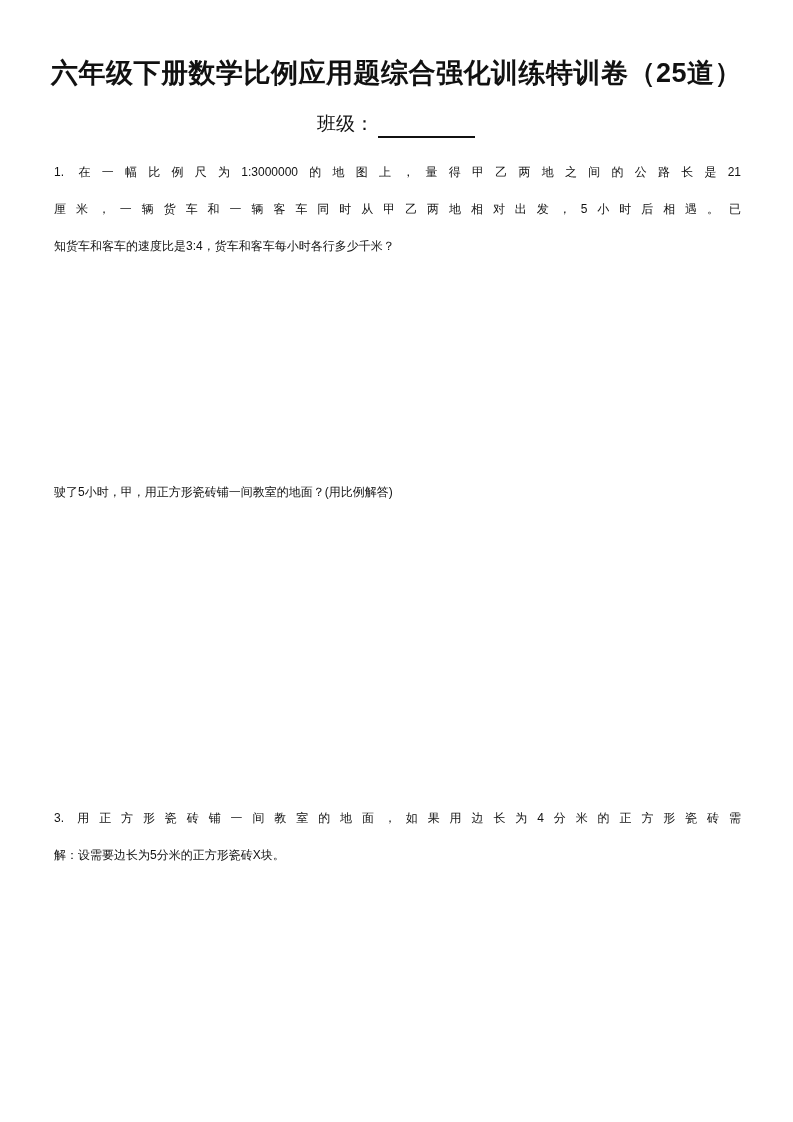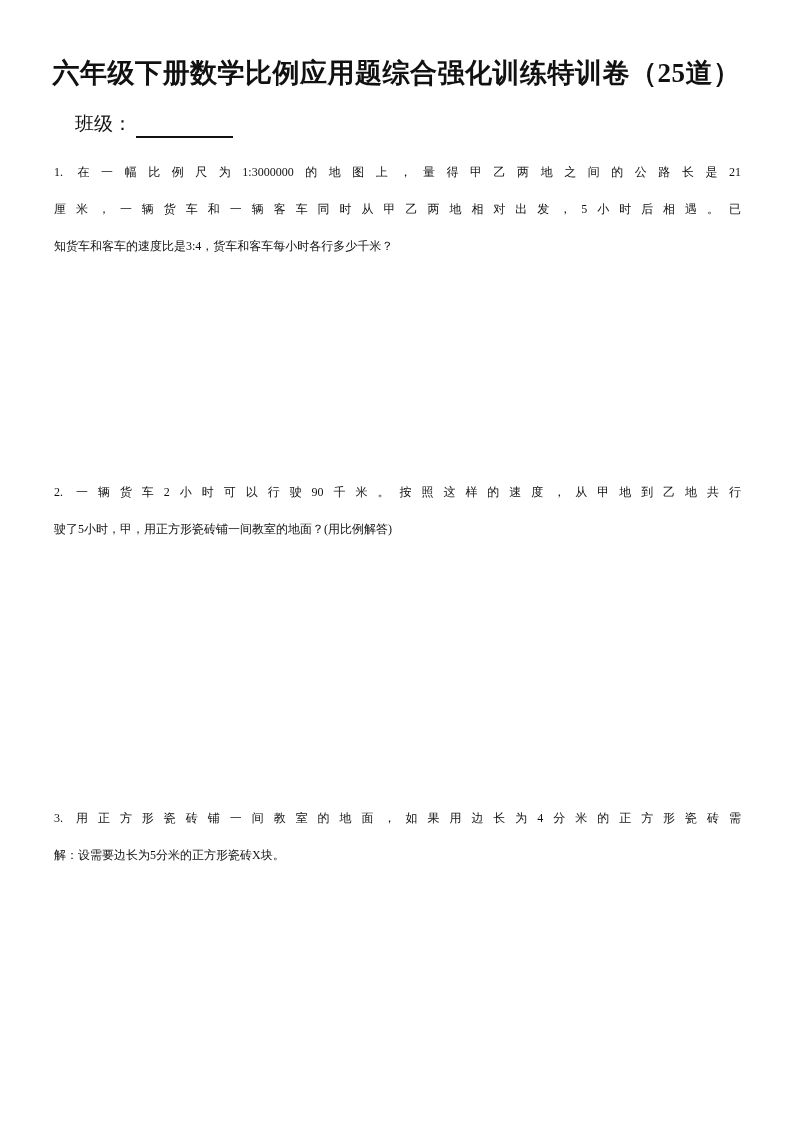--- a/index.html
+++ b/index.html
@@ -2,21 +2,21 @@
 <html><head>
 <meta charset="utf-8">
 <style>
   html, body { margin: 0; padding: 0; background: #ffffff; }
   .page {
     position: relative;
     width: 793px;
     height: 1122px;
     background: #ffffff;
     color: #111111;
-    font-family: Liberation Serif, serif;
+    font-family: Liberation Sans, sans-serif;
     overflow: hidden;
     margin: 0 auto;
   }
   .title {
     position: absolute;
     top: 52px;
     left: 0;
     right: 0;
     margin: 0;
     text-align: center;
@@ -25,21 +25,21 @@
     line-height: 42px;
     white-space: nowrap;
     letter-spacing: 0.5px;
   }
   .fields {
     position: absolute;
     top: 110px;
     left: 75px;
     right: 76px;
     display: flex;
-    justify-content: flex-start;
+    justify-content: center;
     font-size: 19px;
     line-height: 28px;
   }
   .field { display: flex; align-items: flex-end; }
   .flabel { display: inline-block; }
   .blank {
     display: inline-block;
     width: 97px;
     height: 25px;
     margin-left: 4px;
@@ -78,21 +78,20 @@
     </div>
   </div>
 
   <section class="problem p1">
     <div class="pline jfull">1. 在一幅比例尺为1:3000000的地图上，量得甲乙两地之间的公路长是21</div>
     <div class="pline jfull">厘米，一辆货车和一辆客车同时从甲乙两地相对出发，5小时后相遇。已</div>
     <div class="pline">知货车和客车的速度比是3:4，货车和客车每小时各行多少千米？</div>
   </section>
 
   <section class="problem p2">
-    <div class="pline jfull">2. 一辆货车2小时可以行驶90千米。按照这样的速度，从甲地到乙地共行</div>
     <div class="pline">驶了5小时，甲，用正方形瓷砖铺一间教室的地面？(用比例解答)</div>
   </section>
 
   <section class="problem p3">
     <div class="pline jfull">3. 用正方形瓷砖铺一间教室的地面，如果用边长为4分米的正方形瓷砖需</div>
     <div class="pline">解：设需要边长为5分米的正方形瓷砖X块。</div>
   </section>
 
 </div>
 

